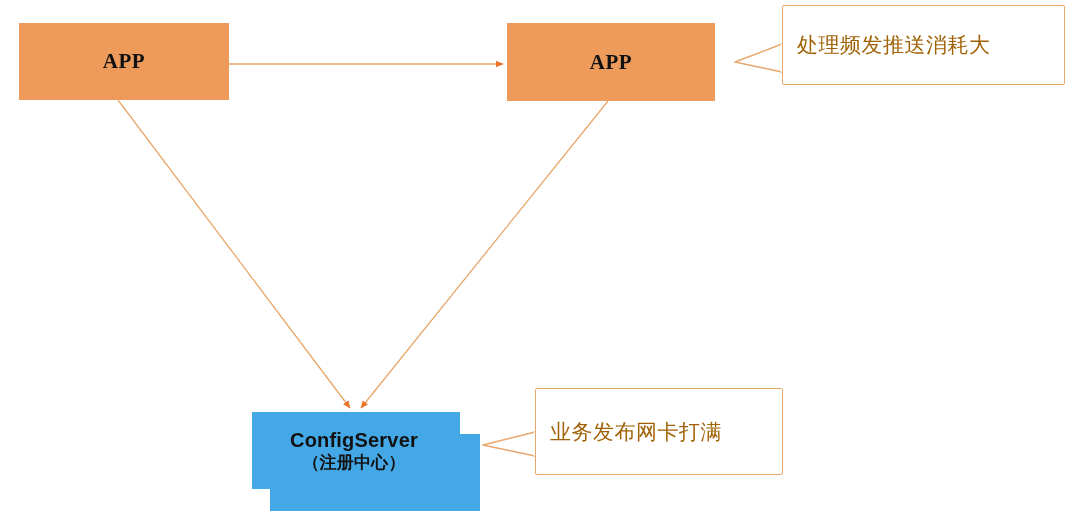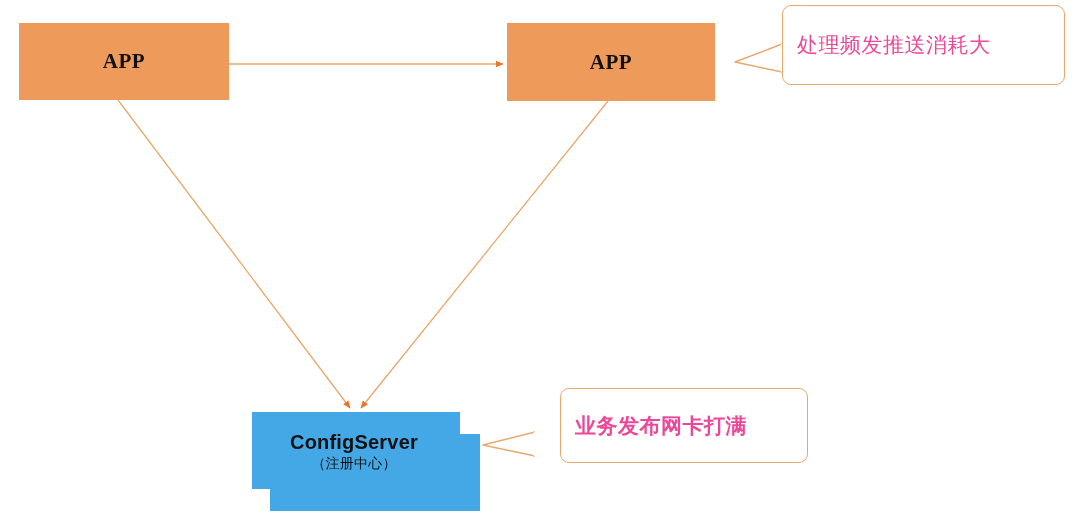--- a/index.html
+++ b/index.html
@@ -63,44 +63,44 @@
     align-items: center;
     justify-content: center;
     color: #111111;
     font-size: 20px;
     font-weight: bold;
     line-height: 1.22;
     letter-spacing: 0.2px;
     z-index: 3;
   }
   #cs-label .cs-sub {
-    font-size: 14px;
-    font-weight: normal;
+    font-size: 17px;
+    font-weight: bold;
   }
 
   
   .callout {
     position: absolute;
     box-sizing: border-box;
     background: #ffffff;
     border: 1.4px solid #E8A76B;
-    border-radius: 9px;
+    border-radius: 2px;
     display: flex;
     align-items: center;
-    color: #ec4899;
+    color: #a16207;
     font-size: 21px;
     line-height: 1.2;
     z-index: 4;
   }
   .callout .ctext {
     padding-left: 14px;
     letter-spacing: 0.5px;
   }
   #callout-1 { left: 782px; top: 5px;   width: 283px; height: 80px; }
-  #callout-2 { left: 560px; top: 388px; width: 248px; height: 75px; font-weight: bold; }
+  #callout-2 { left: 535px; top: 388px; width: 248px; height: 87px; }
 </style>
 </head>
 <body>
 
 <div id="canvas">
 
   <svg class="svg-layer" viewBox="0 0 1080 525" xmlns="http://www.w3.org/2000/svg">
     <defs>
       <marker id="arrowhead" markerWidth="7" markerHeight="7" refX="5.5" refY="3" orient="auto" markerUnits="strokeWidth">
         <path d="M0,0.4 L6,3 L0,5.6 z" fill="#E8762B"></path>

